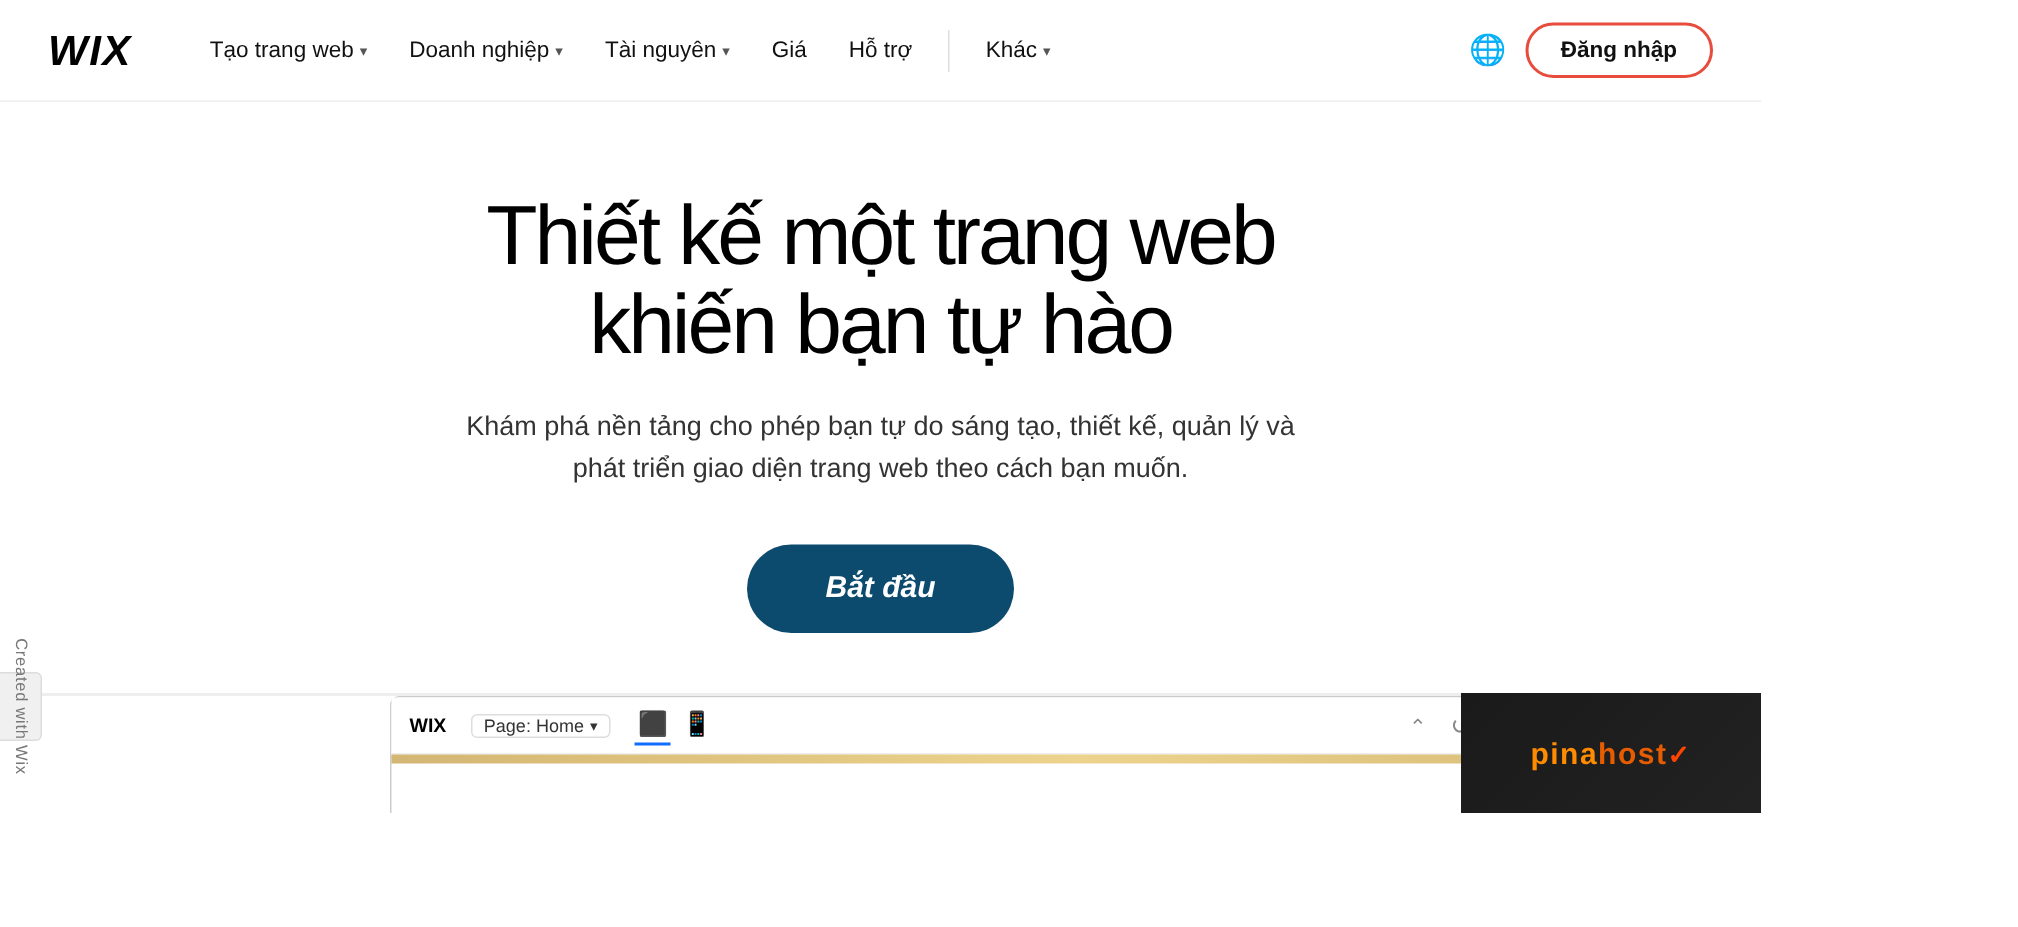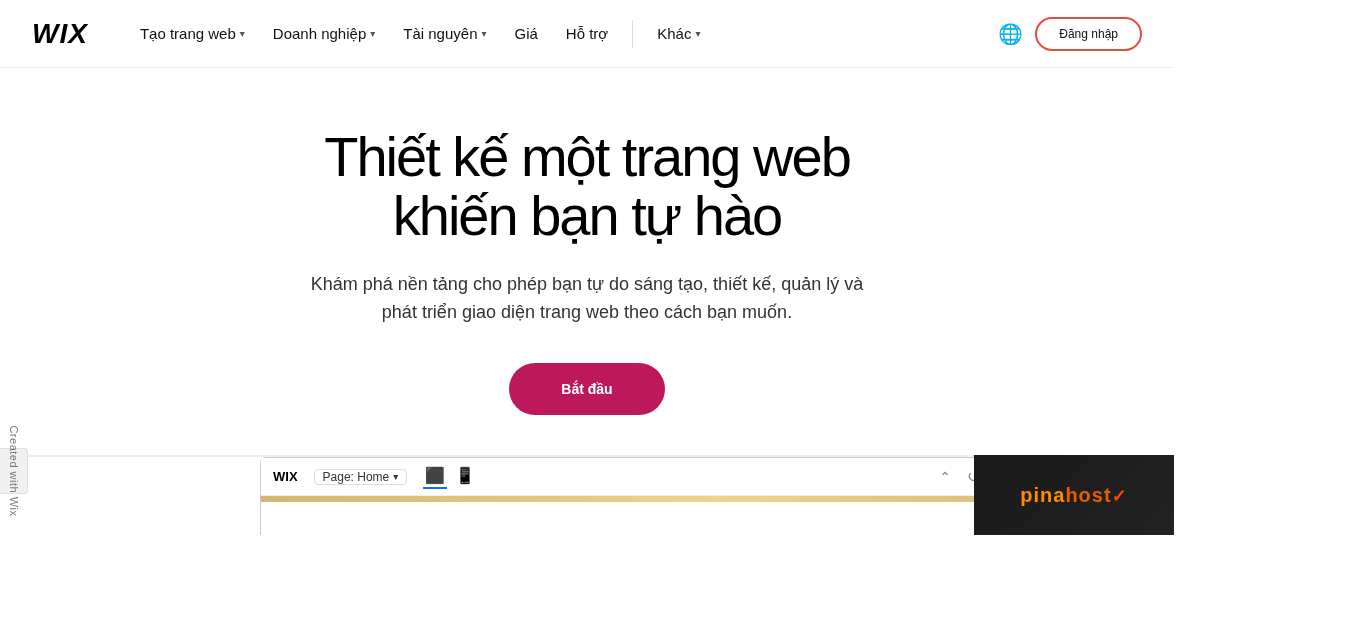--- a/index.html
+++ b/index.html
@@ -64,22 +64,22 @@
     }
     .globe-icon {
       font-size: 20px;
       cursor: pointer;
       color: #333;
     }
     .login-btn {
       border: 2px solid #e74c3c;
       border-radius: 24px;
       padding: 8px 22px;
-      font-size: 12px;
-      font-weight: 400;
+      font-size: 15px;
+      font-weight: 700;
       color: #111;
       background: #fff;
       cursor: pointer;
       white-space: nowrap;
     }
 
     
     .arrow-annotation {
       position: absolute;
       top: 70px;
@@ -108,28 +108,29 @@
     }
     .hero-subtitle {
       font-size: 18px;
       color: #333;
       line-height: 1.6;
       max-width: 560px;
       margin: 0 auto 36px;
     }
     .hero-cta {
       display: inline-block;
-      background: #be185d;
+      background: #0c4a6e;
       color: #fff;
-      font-size: 14px;
+      font-size: 20px;
       font-weight: 600;
       padding: 18px 52px;
       border-radius: 40px;
       cursor: pointer;
       border: none;
+      font-style: italic;
     }
     .editor-topbar {
       display: flex;
       align-items: center;
       background: #fff;
       border-bottom: 1px solid #eee;
       padding: 0 12px;
       height: 38px;
       gap: 8px;
     }

